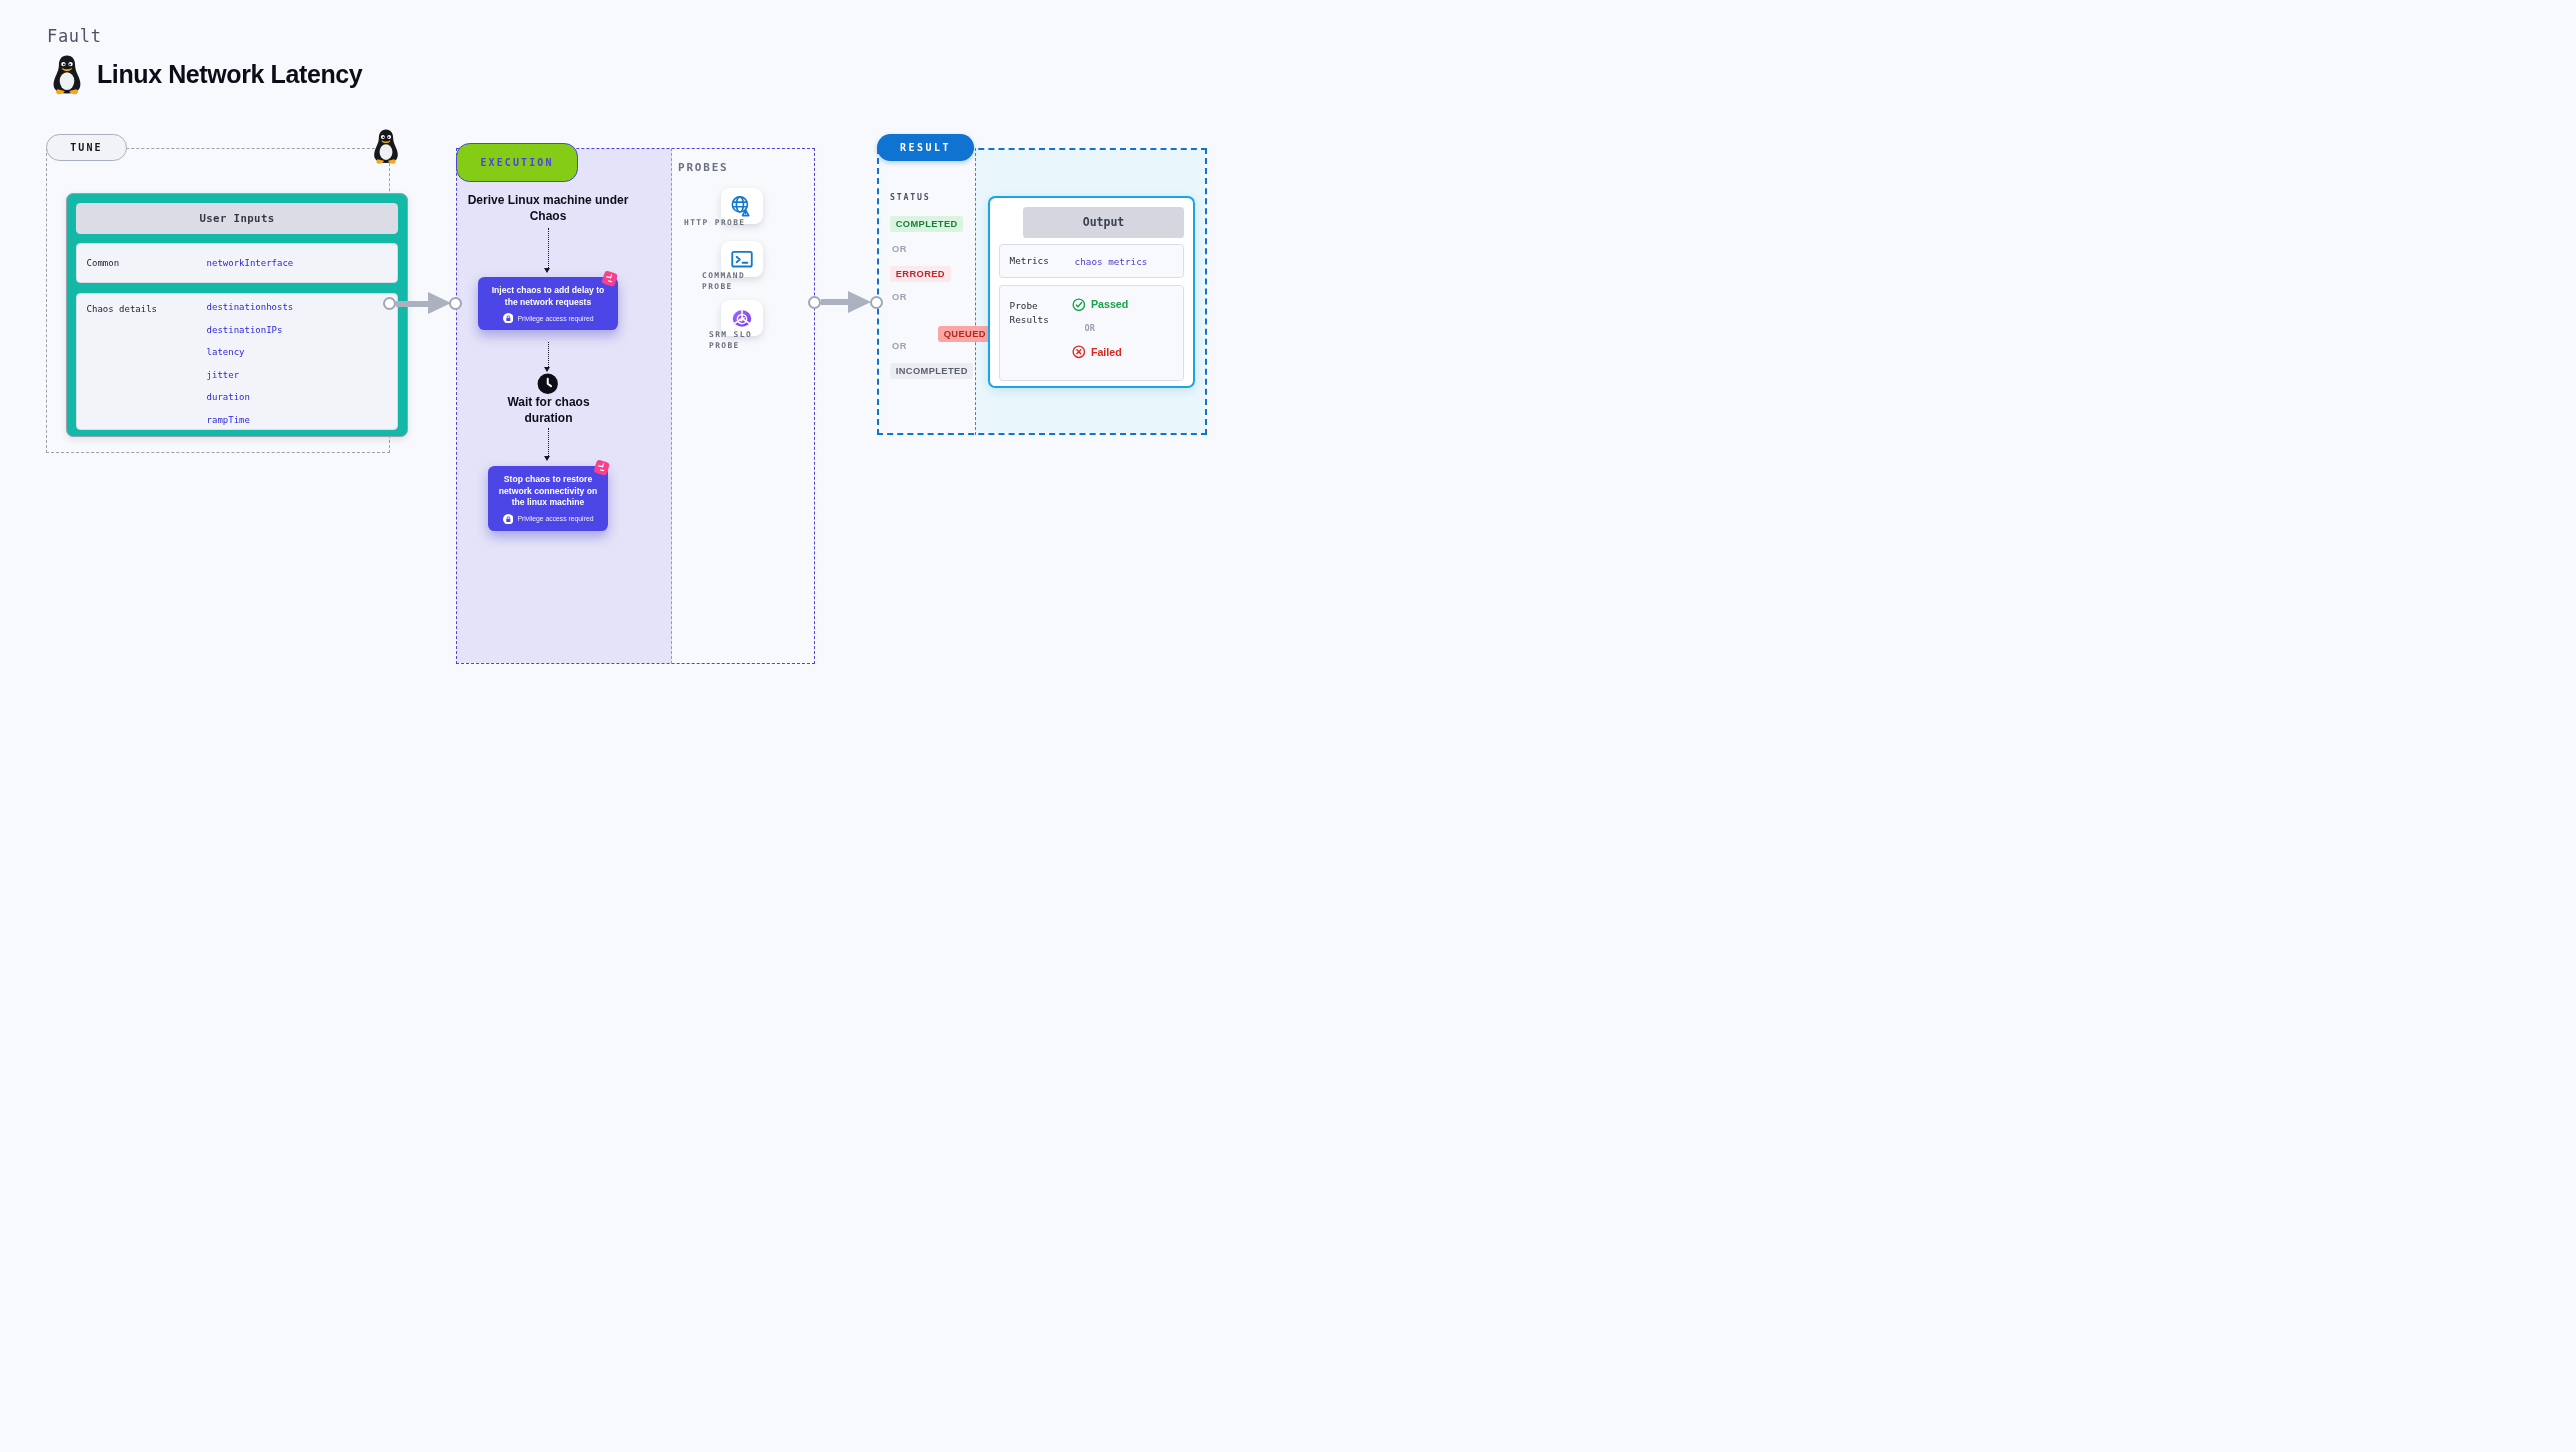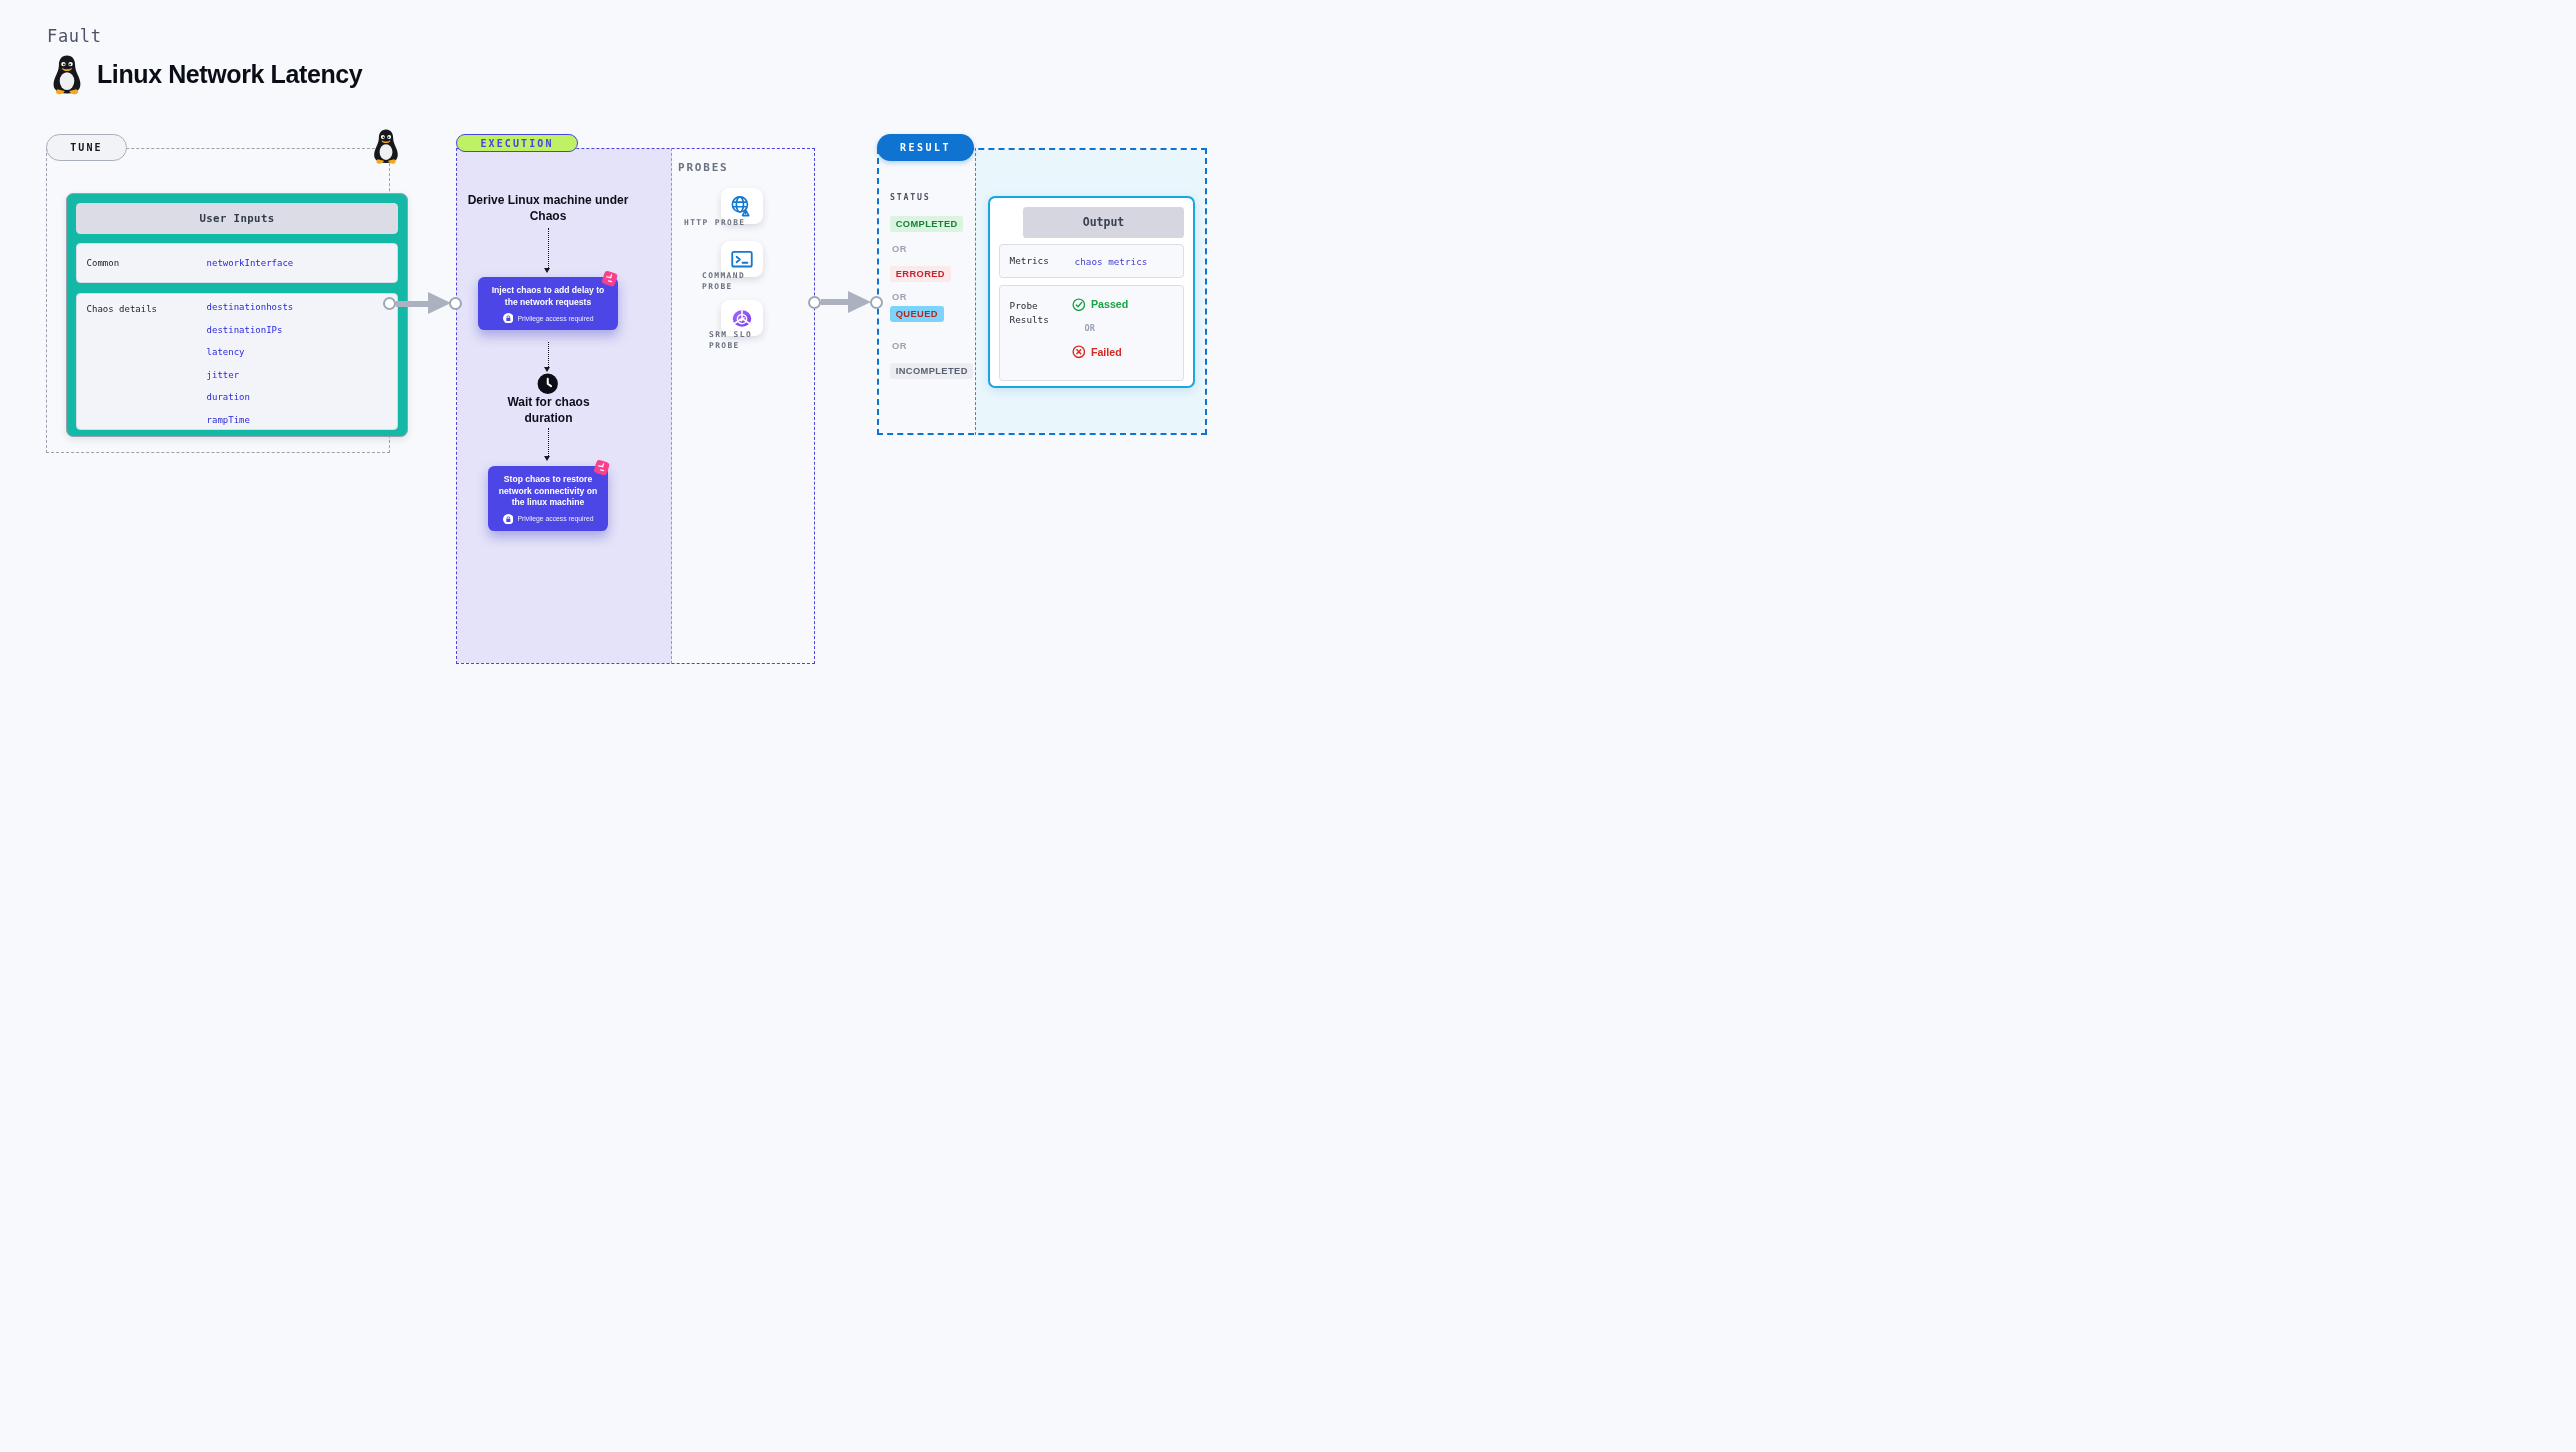--- a/index.html
+++ b/index.html
@@ -19,21 +19,21 @@
   .exec-fill  { left:0; top:0; width:215px; height:100%; background:#e4e3f9; }
   .exec-divider { left:671px; top:148px; height:516px; width:0; border-left:1.4px dashed #959dab; }
   .result-box { left:877px; top:148px; width:330px; height:287px; border:2.1px dashed #0f74d1; }
   .result-fill{ position:absolute; right:0; top:0; width:229px; height:100%; background:#e9f6fc; }
   .result-divider { left:975px; top:148px; height:287px; width:0; border-left:1.1px dashed #717988; }
 
   
   .pill { display:flex; align-items:center; justify-content:center; border-radius:13.6px;
           font-family:"DejaVu Sans Mono", monospace; font-weight:800; font-size:10px; letter-spacing:2.1px; z-index:6; }
   .pill-tune   { left:46px;  top:134px; width:81px; height:27px; background:#f2f3f7; border:1.8px solid #a8afbc; color:#14171e; }
-  .pill-exec   { left:456px; top:134px; width:122px; height:18px; background:#bef264; border:1.8px solid #4b44de; color:#4b44de; }
+  .pill-exec   { left:456px; top:143px; width:122px; height:39px; background:#84cc16; border:1.8px solid #4b44de; color:#4b44de; }
   .pill-result { left:877px; top:134px; width:97px; height:27px; background:#0f74d1; color:#ffffff; letter-spacing:2.5px;
                  box-shadow:0 2.1px 5.7px rgba(15,116,209,.3); }
 
   
   .ui-card { left:66px; top:187px; width:342px; height:244px; background:#14b8a6; border:1.8px solid #99a1ae;
              border-radius:7.2px; box-shadow:0 2.1px 7.2px rgba(25,35,65,.10); z-index:3;margin-top:6px; }
   .ui-header { position:absolute; left:8.6px; top:8.6px; right:8.6px; height:31.5px; background:#dbdce5; border-radius:4.3px;
                display:flex; align-items:center; justify-content:center; font-size:10.7px; font-weight:600; color:#333a47; letter-spacing:0.4px; }
   .ui-row { position:absolute; left:8.6px; right:8.6px; background:#f3f4f9; border:1.1px solid #d9dce5; border-radius:4.3px; }
   .ui-row1 { top:49px; height:40px; }
@@ -246,21 +246,21 @@
     <div class="result-fill"></div>
   </div>
   <div class="abs result-divider"></div>
   <div class="abs pill pill-result">RESULT</div>
 
   <div class="abs status-label mono">STATUS</div>
   <div class="abs badge" style="top: 216px; background-color: rgb(219, 244, 224); color: rgb(24, 127, 57);">COMPLETED</div>
   <div class="abs or" style="top:244px;">OR</div>
   <div class="abs badge" style="top: 266px; background-color: rgb(251, 233, 236); color: rgb(194, 37, 47);">ERRORED</div>
   <div class="abs or" style="top:292px;">OR</div>
-  <div class="abs badge" style="top: 306px; background-color: #7dd3fc; color: rgb(177, 42, 32);">QUEUED</div>
+  <div class="abs badge" style="top: 326px; background-color: #fca5a5; color: rgb(177, 42, 32); margin-left: 48px;">QUEUED</div>
   <div class="abs or" style="top:341px;">OR</div>
   <div class="abs badge" style="top: 363px; background-color: rgb(236, 237, 243); color: rgb(89, 96, 111);">INCOMPLETED</div>
 
   <div class="abs out-card mono">
     <div class="out-header">Output</div>
     <div class="out-row out-row-metrics">
       <div class="out-label" style="top:50%; transform:translateY(-50%);">Metrics</div>
       <div class="metrics-value">chaos metrics</div>
     </div>
     <div class="out-row out-row-probe">

